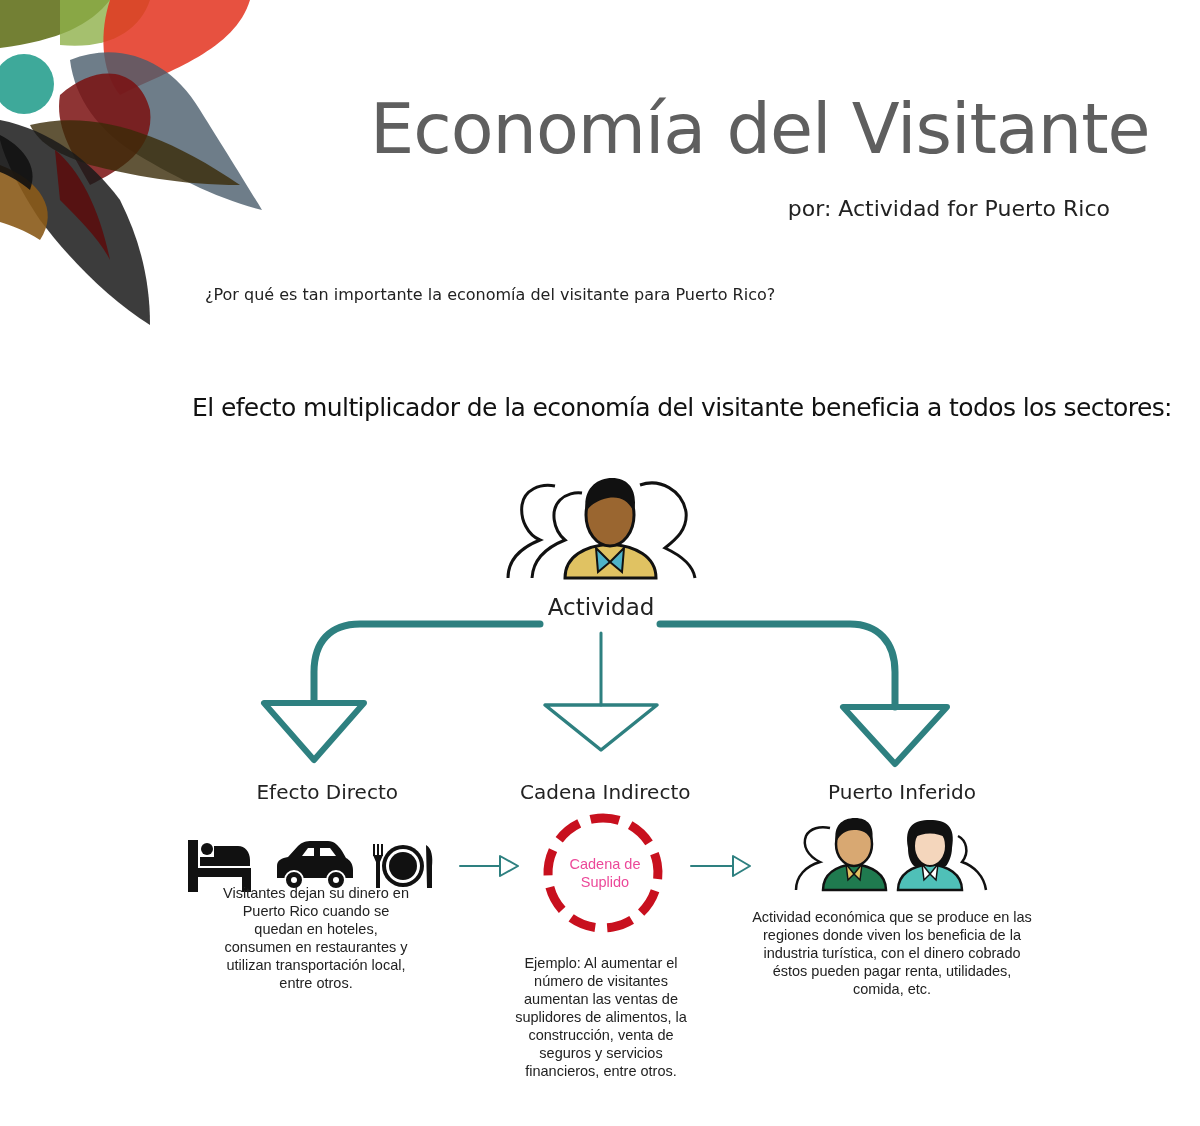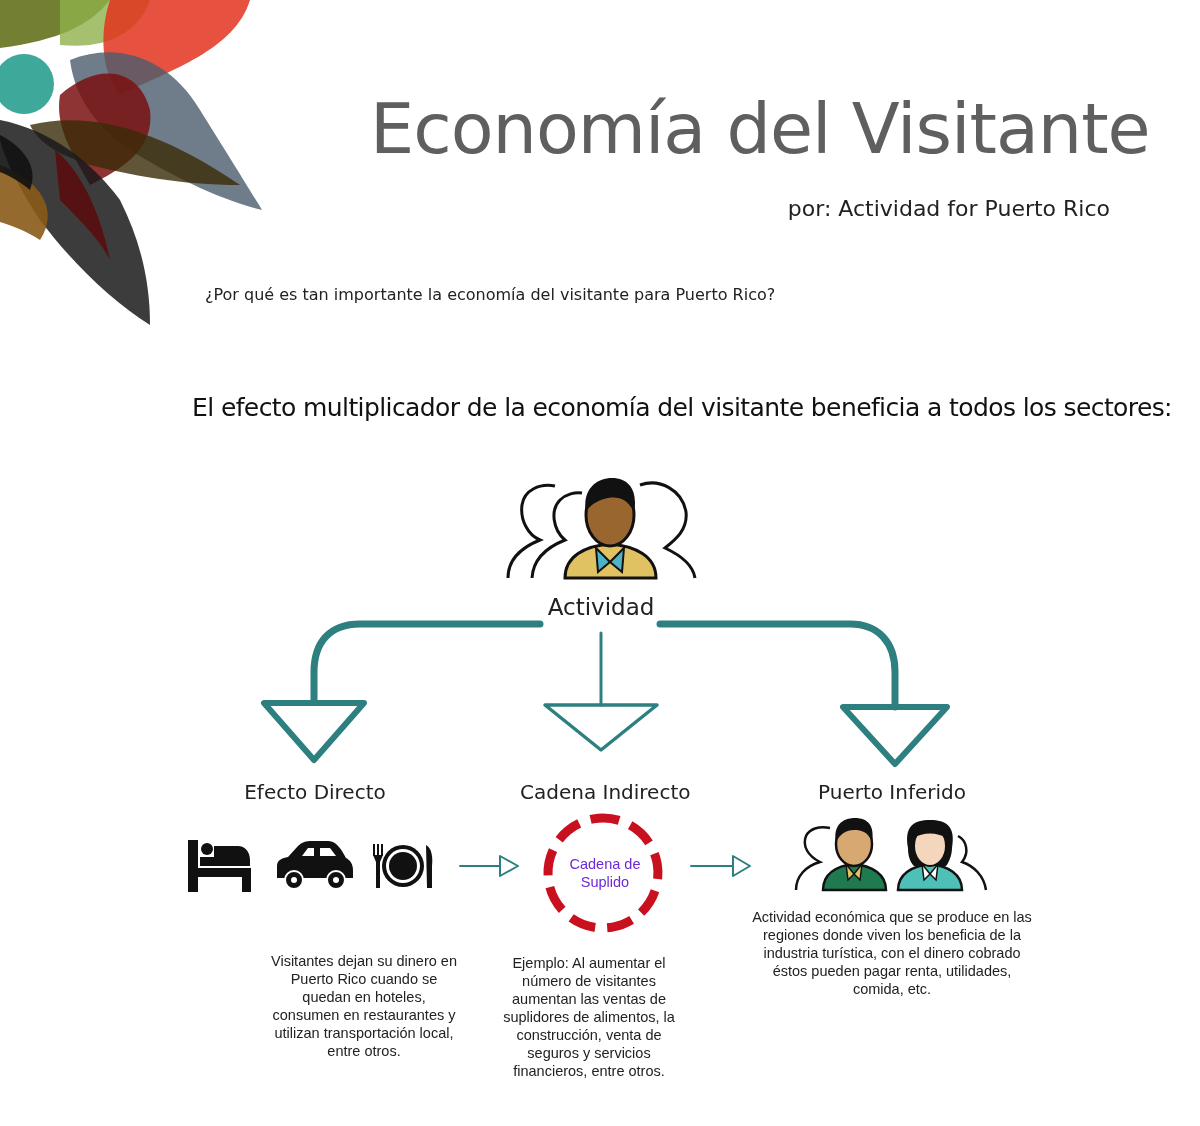--- a/index.html
+++ b/index.html
@@ -13,24 +13,24 @@
   .byline { position: absolute; right: 90px; top: 196px; font-size: 22px; color: #222; white-space: nowrap; }
 
   .question { position: absolute; left: 205px; top: 285px; font-size: 16px; color: #222; white-space: nowrap; }
   .subtitle { position: absolute; left: 168px; top: 393px; font-size: 25px; color: #111; white-space: nowrap;
     letter-spacing: -0.6px; font-family: "DejaVu Sans", sans-serif; margin-left: 24px; }
 
   .diagram { position: absolute; left: 0; top: 0; width: 1200px; height: 1126px; }
 
   .visitors-label { position: absolute; left: 540px; top: 594px; width: 122px; text-align: center; font-size: 23px; color: #222; }
 
-  .effect-title { position: absolute; font-size: 20px; color: #222; white-space: nowrap; text-align: center; }
+  .effect-title { position: absolute; font-size: 20px; color: #222; white-space: nowrap; text-align: right; }
   .desc { position: absolute; font-size: 14.5px; line-height: 18px; text-align: center; color: #222; font-family: "Liberation Sans", sans-serif; }
 
-  .chain-label { position: absolute; left: 555px; top: 855px; width: 100px; text-align: center; font-size: 14.5px; line-height: 18px; color: #6d28d9; font-family: "Liberation Sans", sans-serif; }
+  .chain-label { position: absolute; left: 555px; top: 855px; width: 100px; text-align: center; font-size: 14.5px; line-height: 18px; color: #ec4899; font-family: "Liberation Sans", sans-serif; }
 </style>
 </head>
 <body>
 
 <svg class="logo" viewBox="0 0 300 340">
   <path d="M0,0 L110,0 C90,25 60,40 0,48 Z" fill="#5a6a10" opacity="0.85"></path>
   <path d="M60,0 L150,0 C140,30 110,50 60,45 Z" fill="#8fb04a" opacity="0.8"></path>
   <path d="M110,0 L250,0 C235,50 170,70 120,95 C100,70 100,30 110,0 Z" fill="#e3321f" opacity="0.85"></path>
   <path d="M70,60 C120,40 170,60 200,110 C225,150 250,190 262,210 C220,200 170,175 130,150 C100,130 75,100 70,60 Z" fill="#4a5d6b" opacity="0.8"></path>
   <path d="M60,95 C100,60 140,70 150,110 C155,150 120,170 90,185 C70,150 55,125 60,95 Z" fill="#7a1010" opacity="0.85"></path>
@@ -117,15 +117,15 @@
 </svg>
 
 <div class="visitors-label">Actividad</div>
 
 <div class="effect-title" style="left:232px; top:780px; width:166px;">Efecto Directo</div>
 <div class="effect-title" style="left:520px; top:780px; width:168px;">Cadena Indirecto</div>
 <div class="effect-title" style="left:808px; top:780px; width:168px;">Puerto Inferido</div>
 
 <div class="chain-label">Cadena de Suplido</div>
 
-<div class="desc" style="left:220px; top:952px; width:192px;margin-left:48px;">Visitantes dejan su dinero en Puerto Rico cuando se quedan en hoteles, consumen en restaurantes y utilizan transportación local, entre otros.</div>
-<div class="desc" style="left:492px; top:954px; width:194px;">Ejemplo: Al aumentar el número de visitantes aumentan las ventas de suplidores de alimentos, la construcción, venta de seguros y servicios financieros, entre otros.</div>
+<div class="desc" style="left:220px; top:884px; width:192px;">Visitantes dejan su dinero en Puerto Rico cuando se quedan en hoteles, consumen en restaurantes y utilizan transportación local, entre otros.</div>
+<div class="desc" style="left:504px; top:954px; width:194px;">Ejemplo: Al aumentar el número de visitantes aumentan las ventas de suplidores de alimentos, la construcción, venta de seguros y servicios financieros, entre otros.</div>
 <div class="desc" style="left:748px; top:908px; width:288px;">Actividad económica que se produce en las regiones donde viven los beneficia de la industria turística, con el dinero cobrado éstos pueden pagar renta, utilidades, comida, etc.</div>
 
 </body></html>

